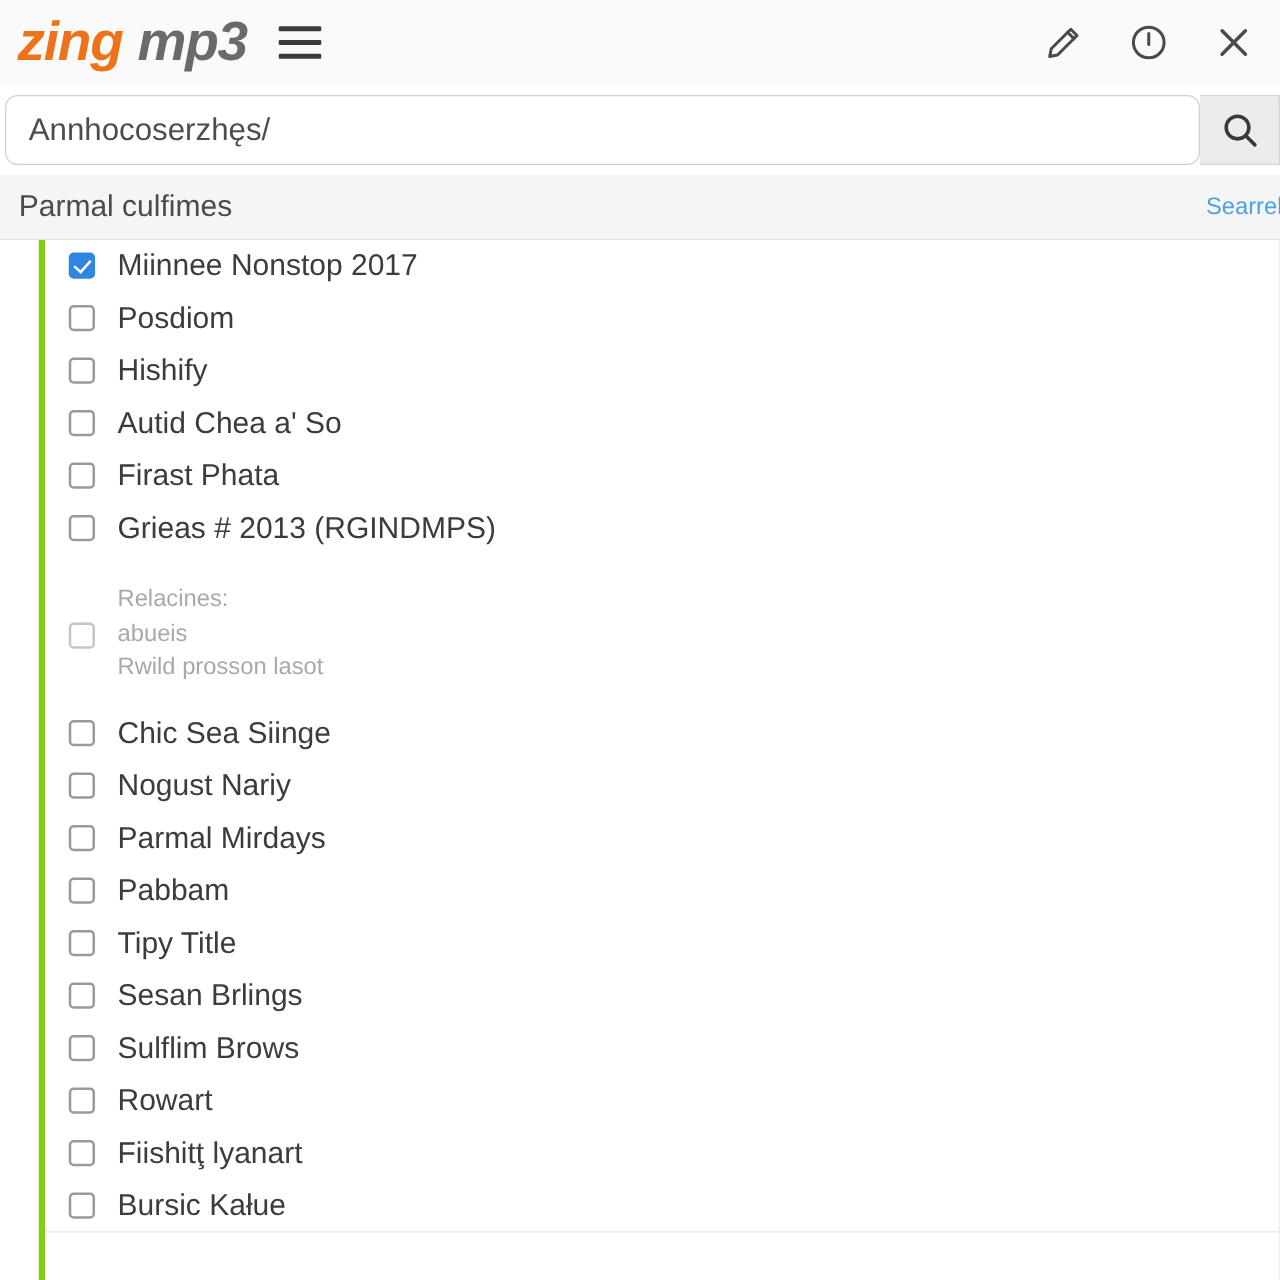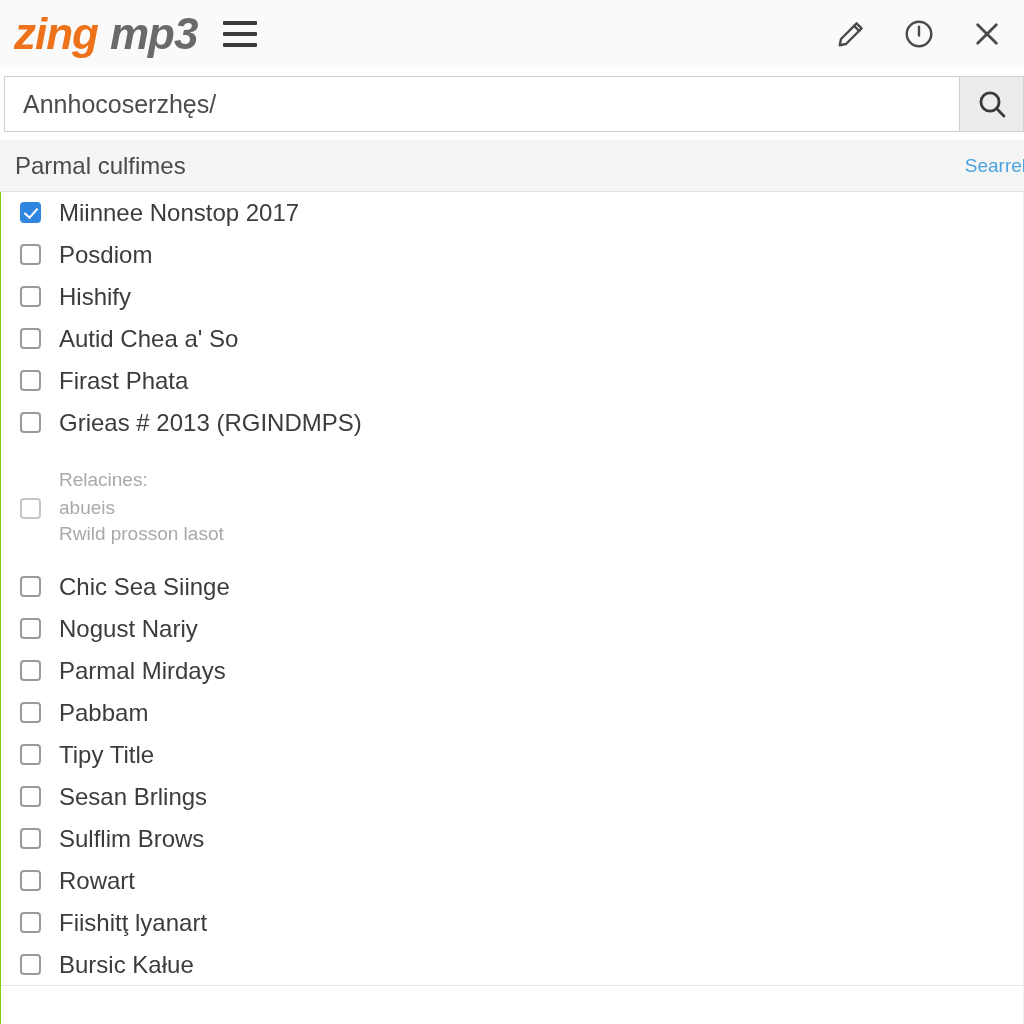--- a/index.html
+++ b/index.html
@@ -93,21 +93,21 @@
     display: flex;
     align-items: center;
     background: #ffffff;
     box-sizing: border-box;
     padding: 8px 0 8px 2px;
   }
   .search-input-wrap {
     flex: 1 1 auto;
     height: 100%;
     border: 1px solid #cfcfcf;
-    border-radius: 0;
+    border-radius: 10px;
     background: #ffffff;
     display: flex;
     align-items: flex-end;
     box-sizing: border-box;
     margin-left: 2px;
   }
   .search-input {
     border: 0;
     outline: none;
     width: 100%;
@@ -155,23 +155,24 @@
     cursor: pointer;
     padding-right: 0px;
     margin-right: -2px;
   }
 
   
   .list {
     flex: 1 1 auto;
     background: #ffffff;
     overflow: hidden;
-    border-left: 1px solid #84cc16;
+    border-left: 5px solid #84cc16;
     border-right: 1px solid #efefef;
     box-sizing: border-box;
+    margin-left: 31px;
   }
   .row {
     display: flex;
     align-items: flex-start;
     height: 42px;
     padding-left: 19px;
     box-sizing: border-box;
   }
   .row.multiline {
     height: 122px;

